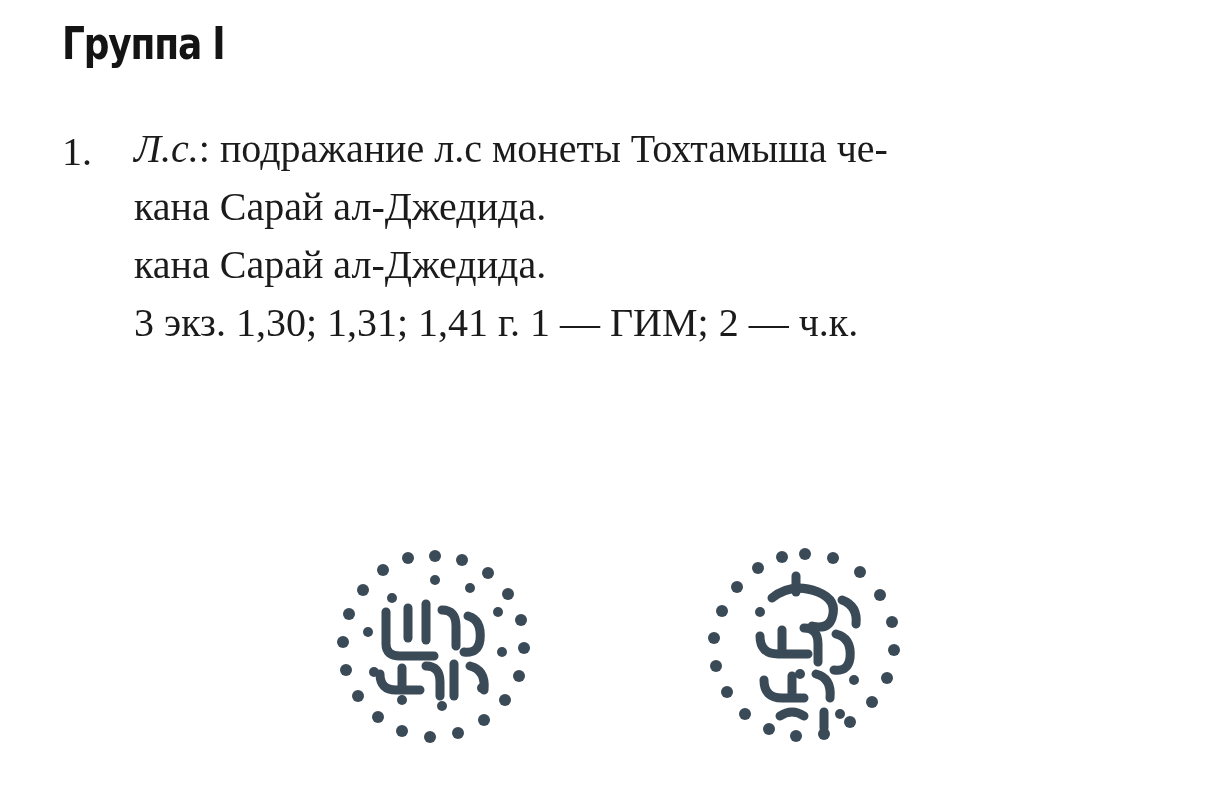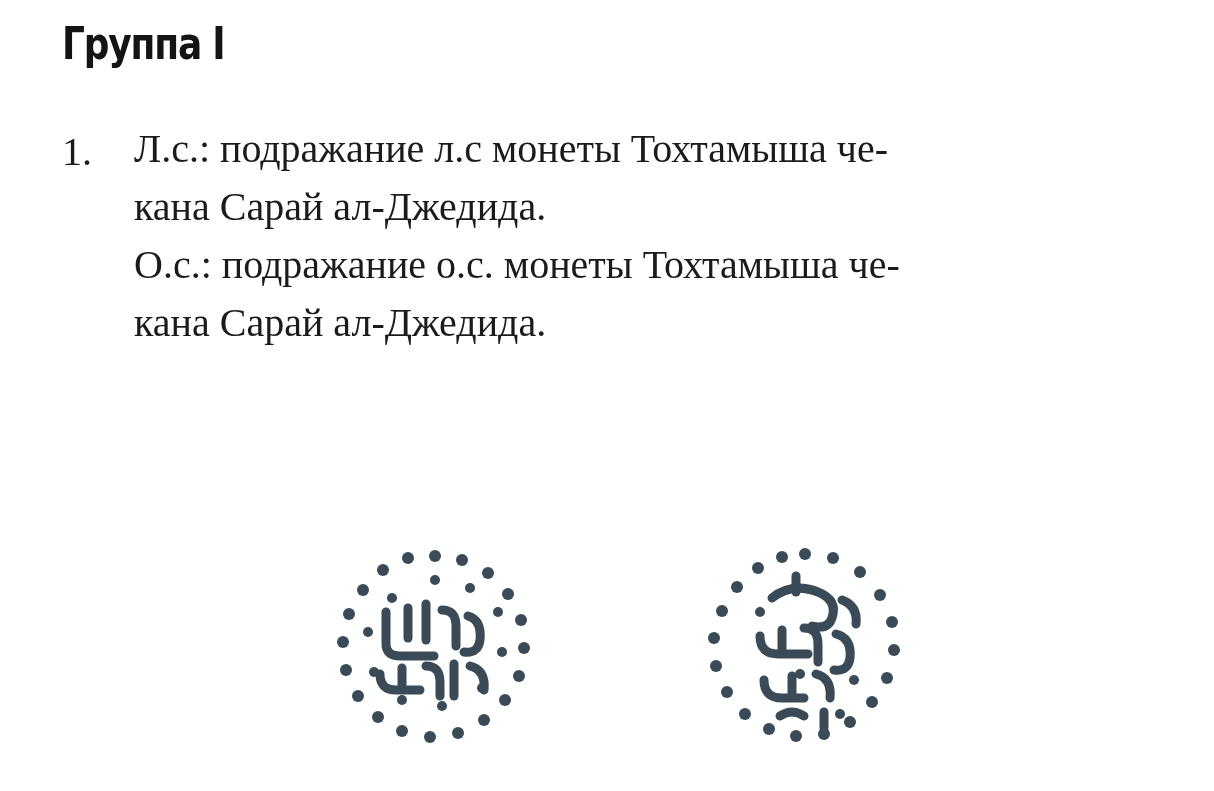--- a/index.html
+++ b/index.html
@@ -50,20 +50,21 @@
   }
   .entry-body {
     margin-left: 72px;
     font-size: 40px;
     line-height: 58px;
   }
   .line {
     white-space: nowrap;
   }
   .ital {
+    font-style: italic;
   }
 
   
   .coins {
     position: absolute;
     left: 0;
     top: 540px;
     width: 1214px;
     height: 240px;
   }
@@ -86,24 +87,24 @@
     <div class="entry-number">1.</div>
 
     <div class="entry-body">
       <div class="line">
         <span class="ital">Л.с.</span><span>: подражание л.с монеты Тохтамыша че-</span>
       </div>
       <div class="line">
         <span class="ital"></span><span>кана Сарай ал-Джедида.</span>
       </div>
       <div class="line">
-        <span class="ital">О.с.</span><span>: подражание о.с. монеты Тохтамыша че-</span>
-      </div>
-      <div class="line">
         <span class="ital"></span><span>кана Сарай ал-Джедида.</span>
+      </div>
+      <div class="line">
+        <span class="ital"></span><span>3 экз. 1,30; 1,31; 1,41 г. 1 — ГИМ; 2 — ч.к.</span>
       </div>
     </div>
   </div>
 
   <div class="coins">
 
     <svg class="coin coin-obverse" width="210" height="215" viewBox="0 0 210 215">
       <g fill="#3b4a57">
 
         <g>

